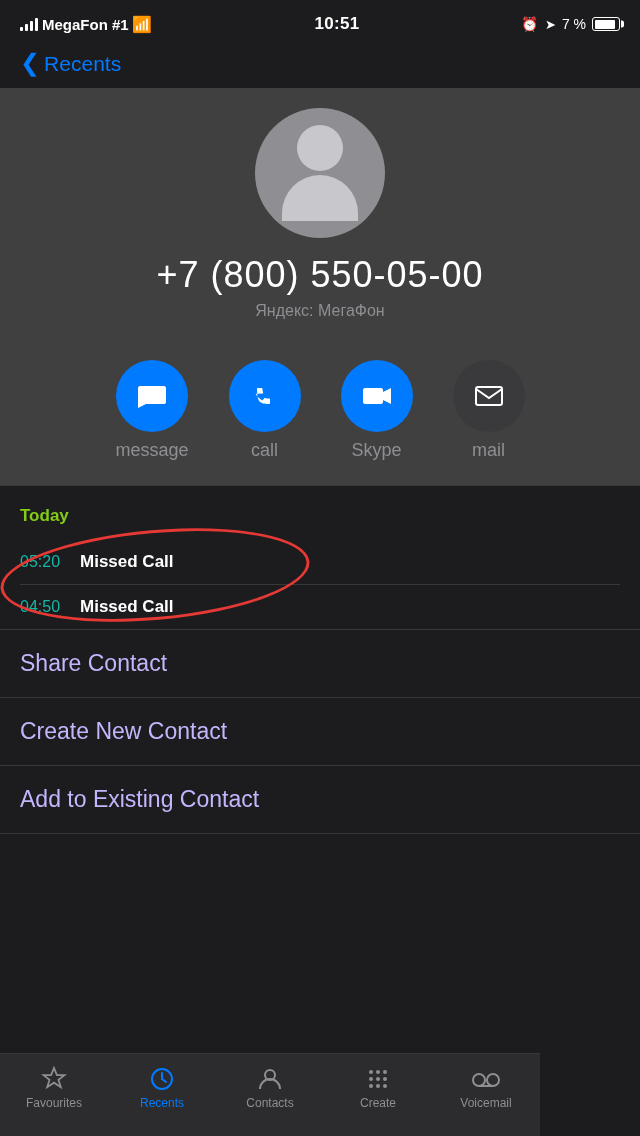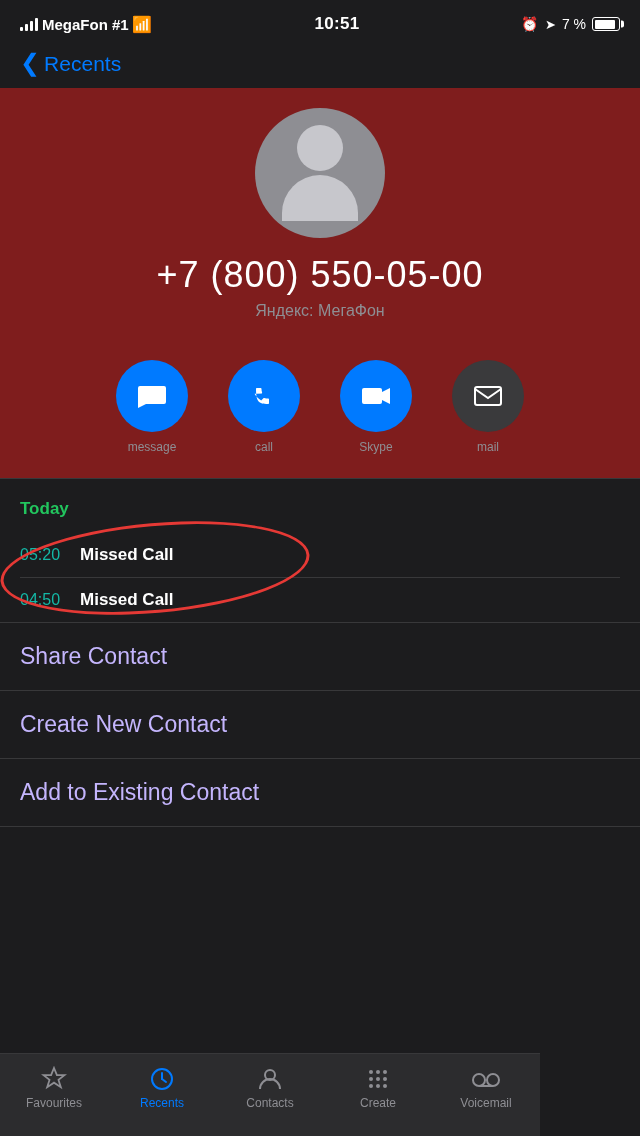--- a/index.html
+++ b/index.html
@@ -104,21 +104,21 @@
       line-height: 1;
       margin-top: -2px;
     }
 
     
     .contact-section {
       display: flex;
       flex-direction: column;
       align-items: center;
       padding: 20px 20px 24px;
-      background: #7f1d1d;
+      background: #404040;
     }
     .avatar {
       width: 130px;
       height: 130px;
       border-radius: 65px;
       background: #8e8e93;
       display: flex;
       align-items: center;
       justify-content: center;
       margin-bottom: 16px;
@@ -176,41 +176,41 @@
       background: #007aff;
       display: flex;
       align-items: center;
       justify-content: center;
       cursor: pointer;
     }
     .action-circle.grey {
       background: #3a3a3c;
     }
     .action-label {
-      font-size: 12px;
+      font-size: 18px;
       color: #8e8e93;
       text-align: center;
     }
 
     
     .divider {
       height: 1px;
       background: #38383a;
       margin: 0;
     }
 
     
     .call-log-section {
       background: #1c1c1e;
       padding: 20px 20px 0;
     }
     .section-title {
       font-size: 17px;
       font-weight: 600;
-      color: #22c55e;
+      color: #84cc16;
       margin-bottom: 14px;
     }
     .call-entry {
       display: flex;
       align-items: center;
       padding: 12px 0;
       border-bottom: 1px solid #38383a;
     }
     .call-entry:last-child {
       border-bottom: none;

